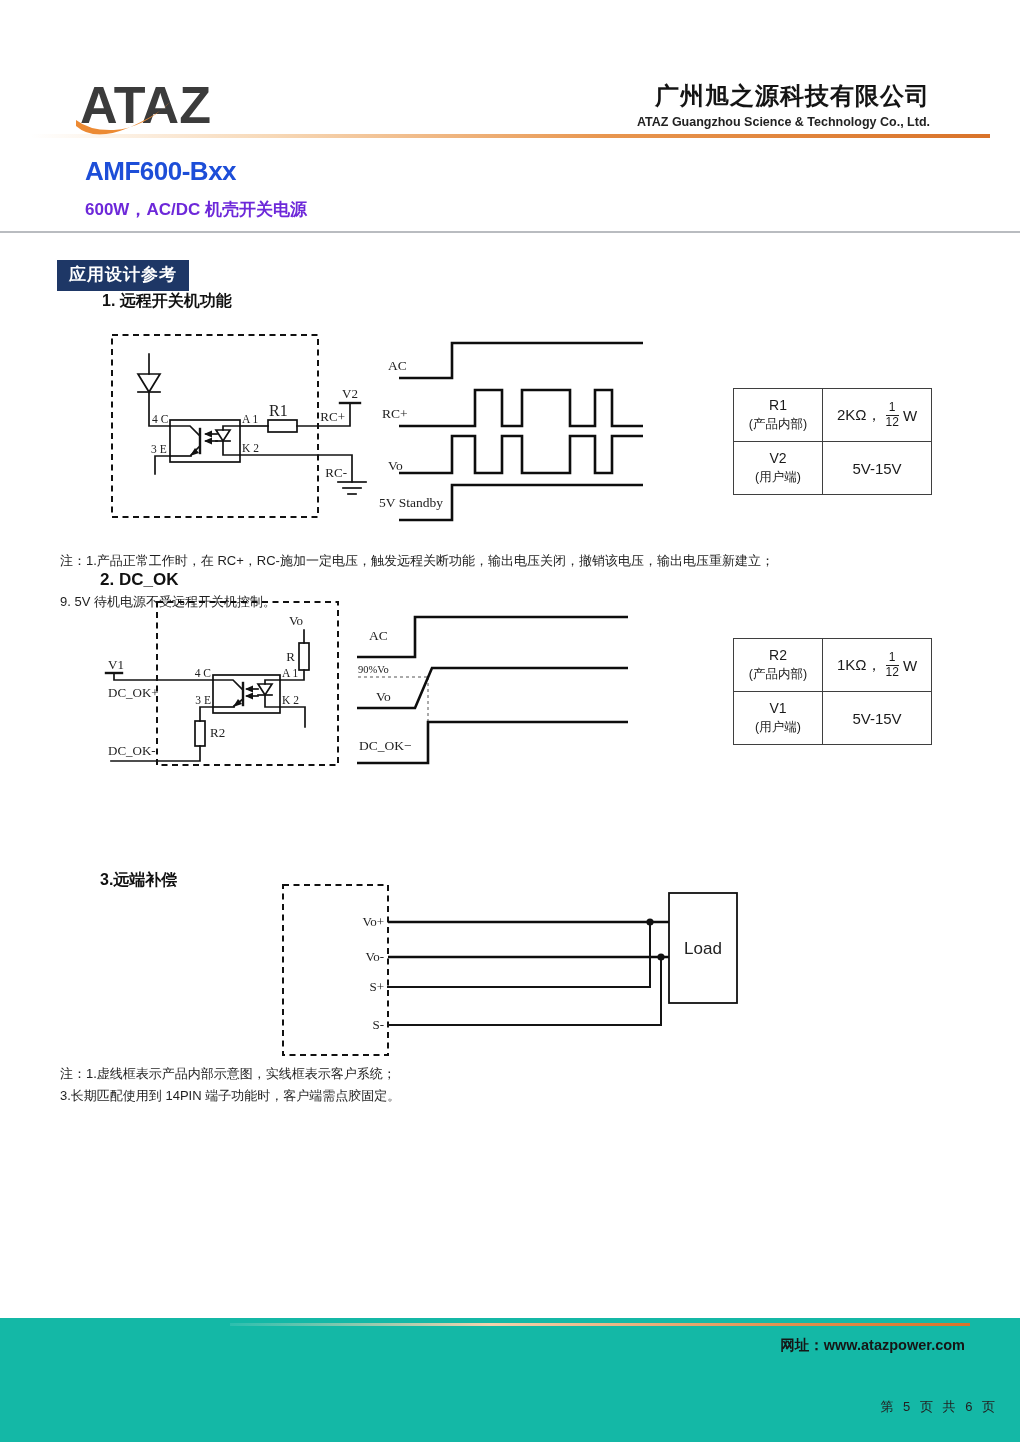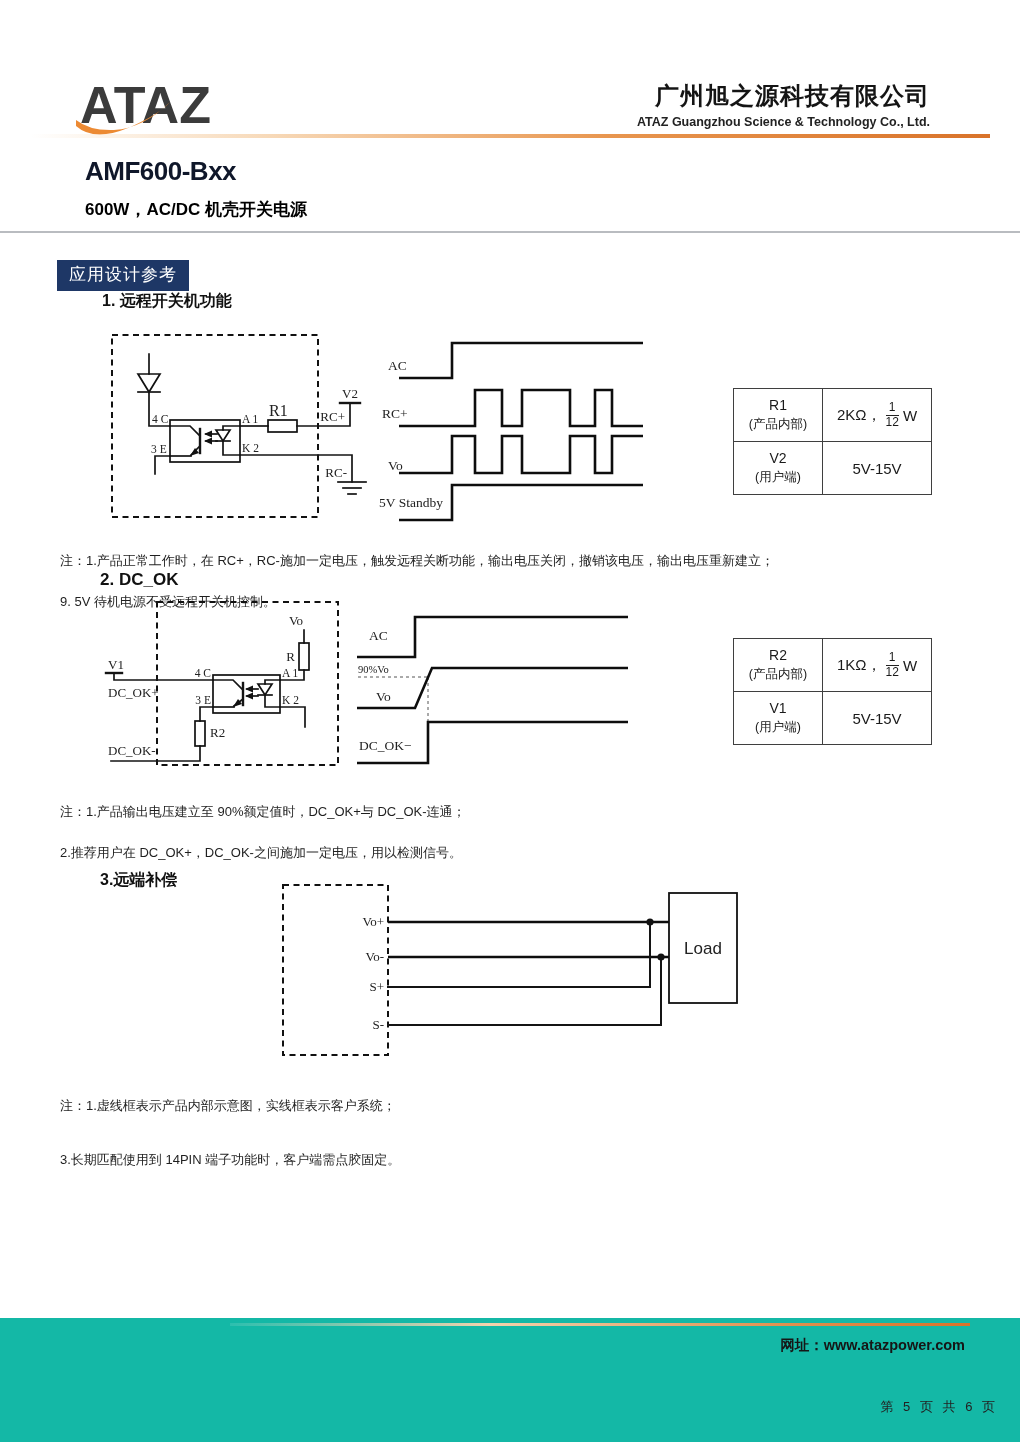--- a/index.html
+++ b/index.html
@@ -10,25 +10,25 @@
   
   .logo-wrap{left:80px;top:76px;width:170px;height:64px;}
   .logo-text{position:absolute;left:0;top:0;font-size:52px;font-weight:800;color:#3b3b3b;
              letter-spacing:0px;line-height:58px;font-family:"Liberation Sans",sans-serif;}
   .logo-swoosh{position:absolute;left:-6px;top:26px;}
   .company{right:90px;top:80px;text-align:right;}
   .company-cn{font-size:24px;font-weight:700;color:#141414;letter-spacing:1px;}
   .company-en{font-size:12.5px;font-weight:700;color:#222;margin-top:3px;}
   .rule-orange{left:30px;right:30px;top:134px;height:4px;
      background:linear-gradient(90deg,rgba(255,255,255,0) 0%,#f7d9b8 25%,#e8964f 60%,#d9732a 100%);}
-  .model{left:85px;top:156px;font-size:26px;font-weight:800;letter-spacing:-0.5px;color:#0f172a;}
-  .subtitle{left:85px;top:198px;font-size:17px;font-weight:600;color:#000000;}
+  .model{left:85px;top:156px;font-size:26px;font-weight:800;letter-spacing:-0.5px;color:#1d4ed8;}
+  .subtitle{left:85px;top:198px;font-size:17px;font-weight:600;color:#6d28d9;}
   .rule-gray{left:0;top:231px;width:100%;height:2px;background:#b9bcc0;}
 
-  .badge{left:57px;top:260px;background:#1e3766;color:#fff;font-size:17px;font-weight:400;
+  .badge{left:57px;top:260px;background:#1e3766;color:#fff;font-size:17px;font-weight:700;
          padding:3px 12px 5px 12px;letter-spacing:1px;}
   .h-item{font-size:16px;font-weight:600;color:#111;margin-left:40px;}
 
   
   svg{overflow:visible;}
   .w{stroke:#141414;stroke-width:1.7;fill:none;stroke-linecap:square;}
   .wv{stroke:#0d0d0d;stroke-width:2.6;fill:none;stroke-linejoin:miter;}
   .dashbox{fill:none;stroke:#111;stroke-width:2;stroke-dasharray:6 4.5;}
   .solidbox{fill:none;stroke:#111;stroke-width:1.7;}
   .fillshape{fill:#111;stroke:none;}
@@ -51,21 +51,21 @@
   .pcell.name .sub{font-size:12.5px;}
   .pcell.val{flex:1;flex-direction:row;font-size:15px;}
   .frac{display:inline-block;vertical-align:-0.5em;text-align:center;font-size:12px;
         line-height:1.1;margin:0 4px;}
   .frac .n{display:block;border-bottom:1.3px solid #222;padding:0 2px;}
   .frac .d{display:block;}
 
   .notes{font-size:13px;color:#1f1f1f;}
   .notes div{white-space:nowrap;}
   .lh21 div{line-height:21px;margin-top:20px;}
-  .lh22 div{line-height:22px;margin-top:32px;}
+  .lh22 div{line-height:22px;}
 
   
   .footer{left:0;top:1318px;width:1020px;height:124px;background:#14b8a6;padding-left:33px;}
   .footer-line{position:absolute;left:230px;top:5px;width:740px;height:3px;
      background:linear-gradient(90deg,rgba(255,255,255,0.1) 0%,#f3d2ad 35%,#e09150 75%,#d9732a 100%);}
   .footer-site{position:absolute;right:88px;top:18px;font-size:14.5px;font-weight:600;color:#161616;}
   .footer-page{position:absolute;right:55px;top:80px;font-size:13px;color:#222;letter-spacing:3px;}
 </style>
 </head>
 <body>
@@ -264,24 +264,20 @@
       <div class="pcell name">
         <div>V1</div>
         <div class="sub">(用户端)</div>
       </div>
       <div class="pcell val">
         <span>5V-15V</span>
       </div>
     </div>
   </div>
 
-  <div class="abs notes lh21" style="left:60px;top:781px;">
-    <div>注：1.产品输出电压建立至 90%额定值时，DC_OK+与 DC_OK-连通；</div>
-    <div>2.推荐用户在 DC_OK+，DC_OK-之间施加一定电压，用以检测信号。</div>
-  </div>
 
   <div class="abs h-item" style="left:60px;top:870px;">3.远端补偿</div>
 
   <svg class="abs" style="left:280px;top:878px;" width="475" height="185" viewBox="0 0 475 185">
     <rect x="3" y="7" width="105" height="170" class="dashbox"></rect>
     <g>
       <line class="wv" x1="108" y1="44" x2="389" y2="44"></line>
       <line class="wv" x1="108" y1="79" x2="389" y2="79"></line>
       <polyline class="w" points="108,109 370,109 370,44" style="stroke-width:2;"></polyline>
       <polyline class="w" points="108,147 381,147 381,79" style="stroke-width:2;"></polyline>

